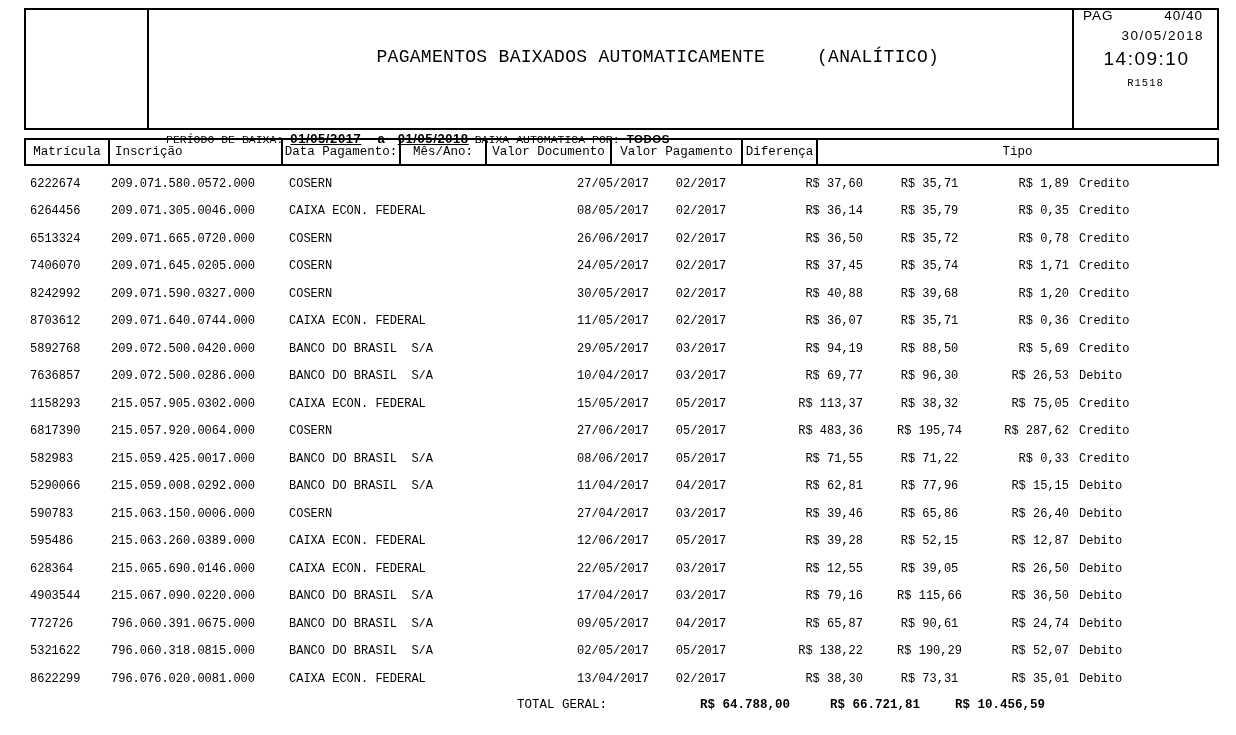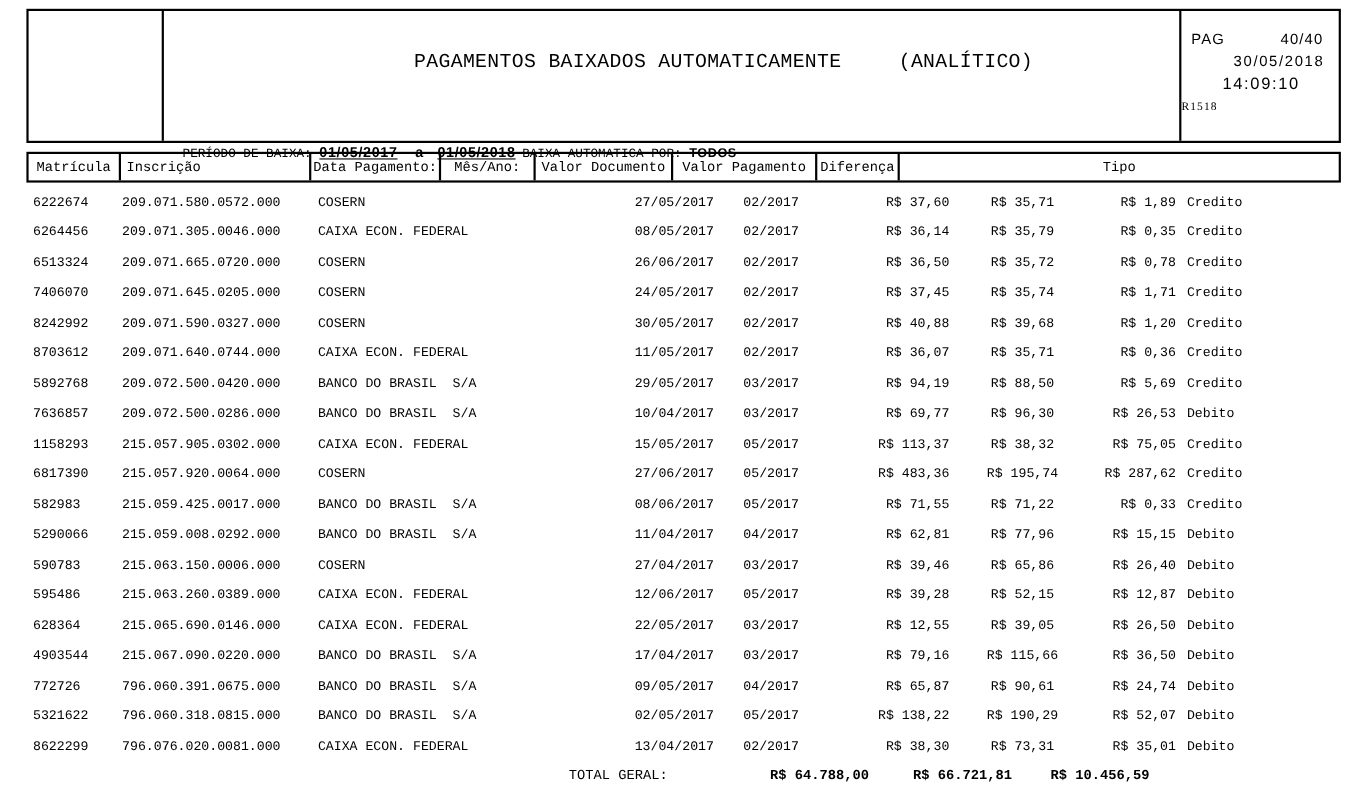--- a/index.html
+++ b/index.html
@@ -29,31 +29,31 @@
   .p-label  { font-size:11.5px; }
   .p-date   { font-family:"Liberation Sans",sans-serif; font-weight:bold;
               font-size:13px; letter-spacing:0.6px; margin-left:7px;text-decoration:underline; }
   .p-sep    { font-family:"Liberation Sans",sans-serif; font-weight:bold;
               font-size:13px; margin:0 13px 0 16px; }
   .p-date2  { margin-left:0;margin-top:32px; }
   .p-baixa  { font-size:11.5px; margin-left:6px; }
   .p-todos  { font-family:"Liberation Sans",sans-serif; font-weight:bold;
               font-size:11.5px; letter-spacing:0.5px; margin-left:7px; }
   
-  .pag-box { position:absolute; left:1074px; top:28px; width:143px;
+  .pag-box { position:absolute; left:1074px; top:8px; width:143px;
              font-family:"Liberation Sans",sans-serif; }
   .pag-line1 { display:flex; justify-content:space-between;
                padding:0 14px 0 9px; font-size:13.5px; letter-spacing:1px; }
   .pag-line2 { text-align:right; padding-right:13px; font-size:13.5px;
                letter-spacing:1.5px; margin-top:5px; }
-  .pag-line3 { text-align:center; padding-left:2px; font-size:15px;
+  .pag-line3 { text-align:center; padding-left:2px; font-size:19px;
                letter-spacing:1.5px; margin-top:5px; }
-  .pag-line4 { text-align:left; margin-top:7px; font-size:10.5px;
+  .pag-line4 { text-align:center; margin-top:7px; font-size:10.5px;
                letter-spacing:1px;
-               font-family:Liberation Serif, serif; }
+               font-family:Liberation Mono, monospace; }
   
   .thead {
     position:absolute; left:24px; top:138px; width:1195px; height:28px;
     border:2px solid #000; display:flex;
   }
   .th {
     border-right:2px solid #000; display:flex; align-items:center;
     justify-content:center; font-size:12.5px; white-space:pre;
   }
   .th:last-child { border-right:none; }

